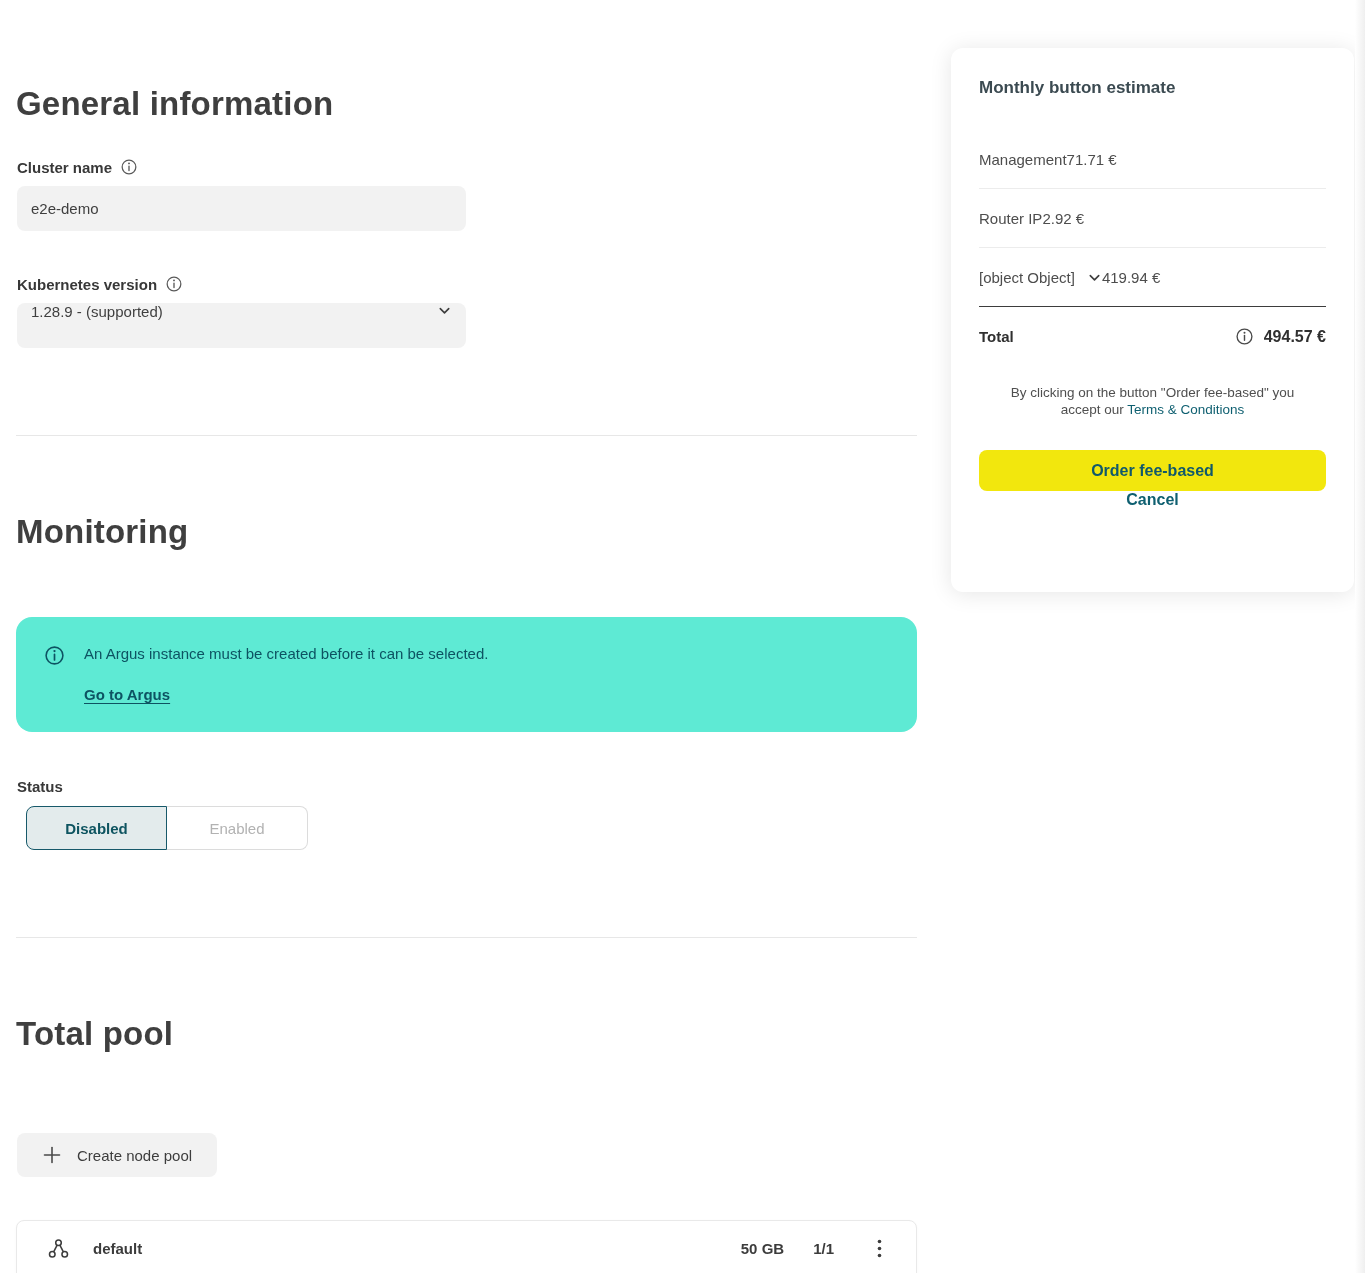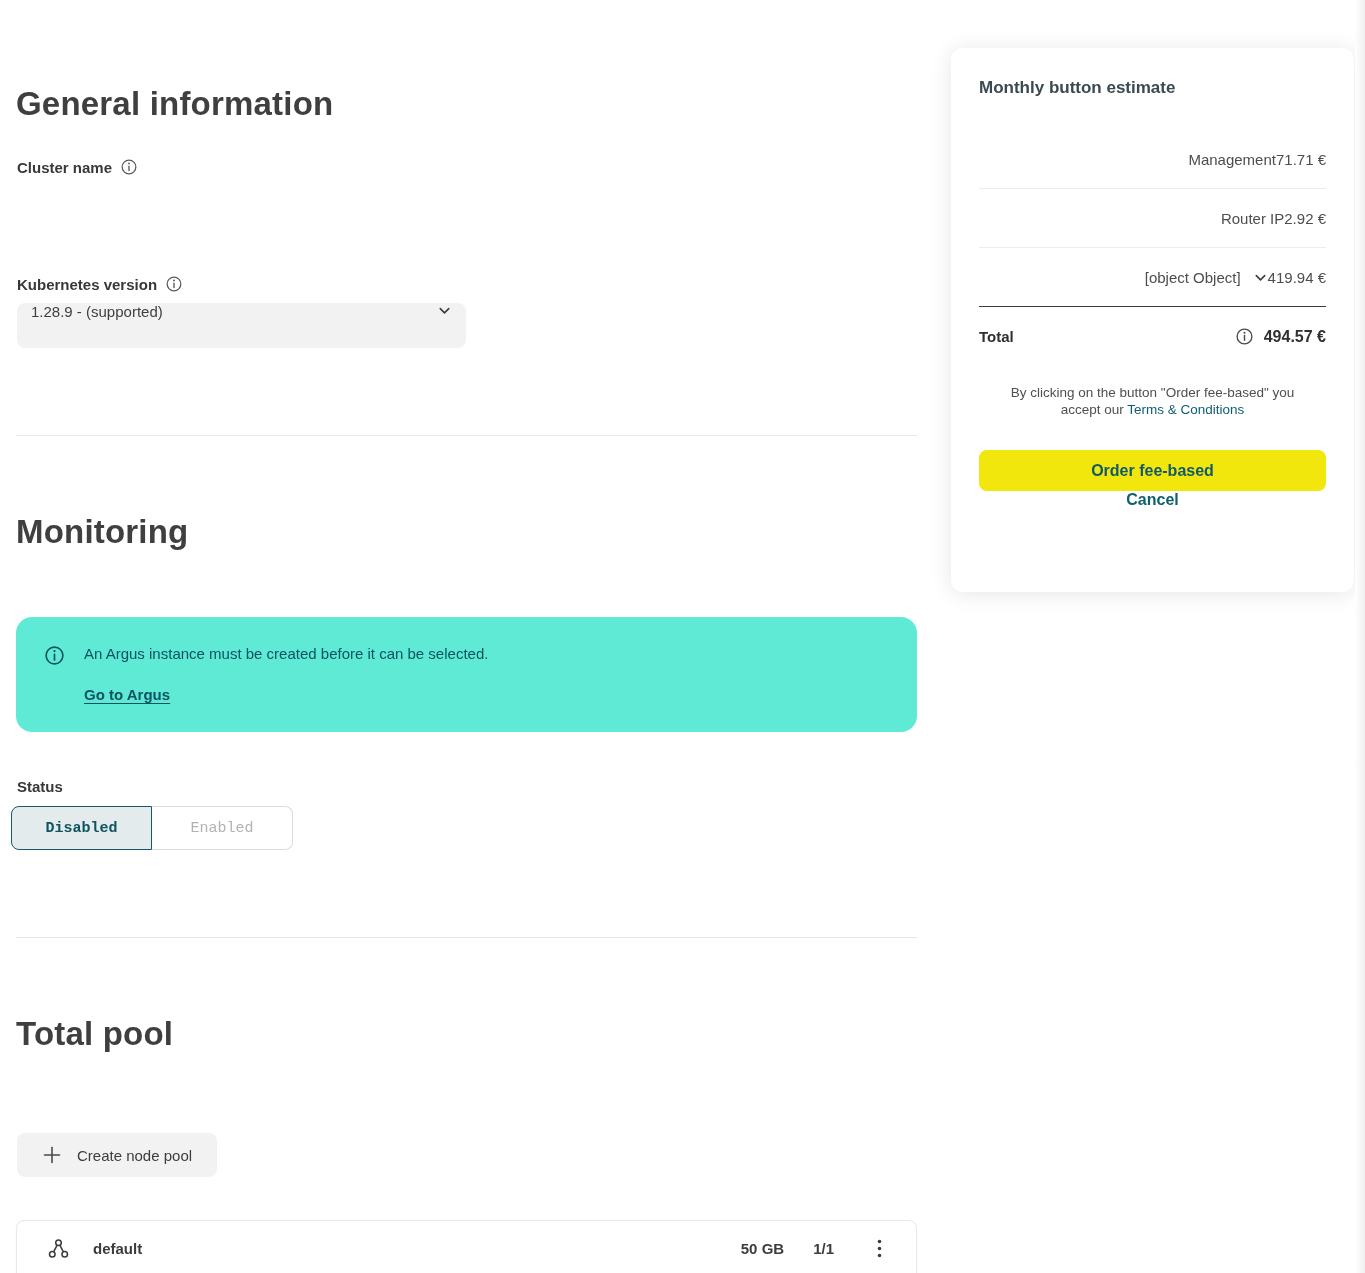--- a/index.html
+++ b/index.html
@@ -113,25 +113,24 @@
     font-size: 15px;
     font-weight: 600;
     color: #0d5362;
     text-decoration: underline;
     text-underline-offset: 3px;
     cursor: pointer;
   }
 
   .toggle-group {
     position: absolute;
-    left: 11px;
+    left: 26px;
     top: 806px;
     display: flex;
     height: 28px;
-    font-family: Liberation Mono, monospace;
   }
   .toggle-btn {
     width: 141px;
     height: 44px;
     display: flex;
     align-items: center;
     justify-content: center;
     font-size: 15px;
     cursor: pointer;
     background: #ffffff;
@@ -226,21 +225,21 @@
   .price-title {
     font-size: 17px;
     font-weight: 700;
     color: #3b4a51;
   }
   .price-rows { margin-top: 32px; }
   .price-row {
     height: 59px;
     display: flex;
     align-items: center;
-    justify-content: flex-end;
+    justify-content: flex-start;
     border-bottom: 1px solid #ececec;
     font-size: 15px;
     color: #4d4d4d;
   }
   .price-row.last { border-bottom: 1.5px solid #3d3d3d; }
   .price-row-label { display: flex; align-items: center; gap: 12px; }
   .price-row .chevron { color: #3d3d3d; display: inline-flex; cursor: pointer; }
   .total-row {
     height: 59px;
     display: flex;
@@ -306,20 +305,21 @@
   <div class="field-label" id="cluster-label">
     <span>Cluster name</span>
     <span class="info-icon">
       <svg width="18" height="18" viewBox="0 0 20 20">
           <circle cx="10" cy="10" r="7.6" fill="none" stroke="currentColor" stroke-width="1.4"></circle>
           <line x1="10" y1="9" x2="10" y2="14" stroke="currentColor" stroke-width="1.5" stroke-linecap="round"></line>
           <circle cx="10" cy="6" r="1.05" fill="currentColor"></circle>
         </svg>
     </span>
   </div>
+  <input class="text-input" id="cluster-input" type="text" value="e2e-demo" style="">
 
   <div class="field-label" id="k8s-label">
     <span>Kubernetes version</span>
     <span class="info-icon">
       <svg width="18" height="18" viewBox="0 0 20 20">
           <circle cx="10" cy="10" r="7.6" fill="none" stroke="currentColor" stroke-width="1.4"></circle>
           <line x1="10" y1="9" x2="10" y2="14" stroke="currentColor" stroke-width="1.5" stroke-linecap="round"></line>
           <circle cx="10" cy="6" r="1.05" fill="currentColor"></circle>
         </svg>
     </span>

